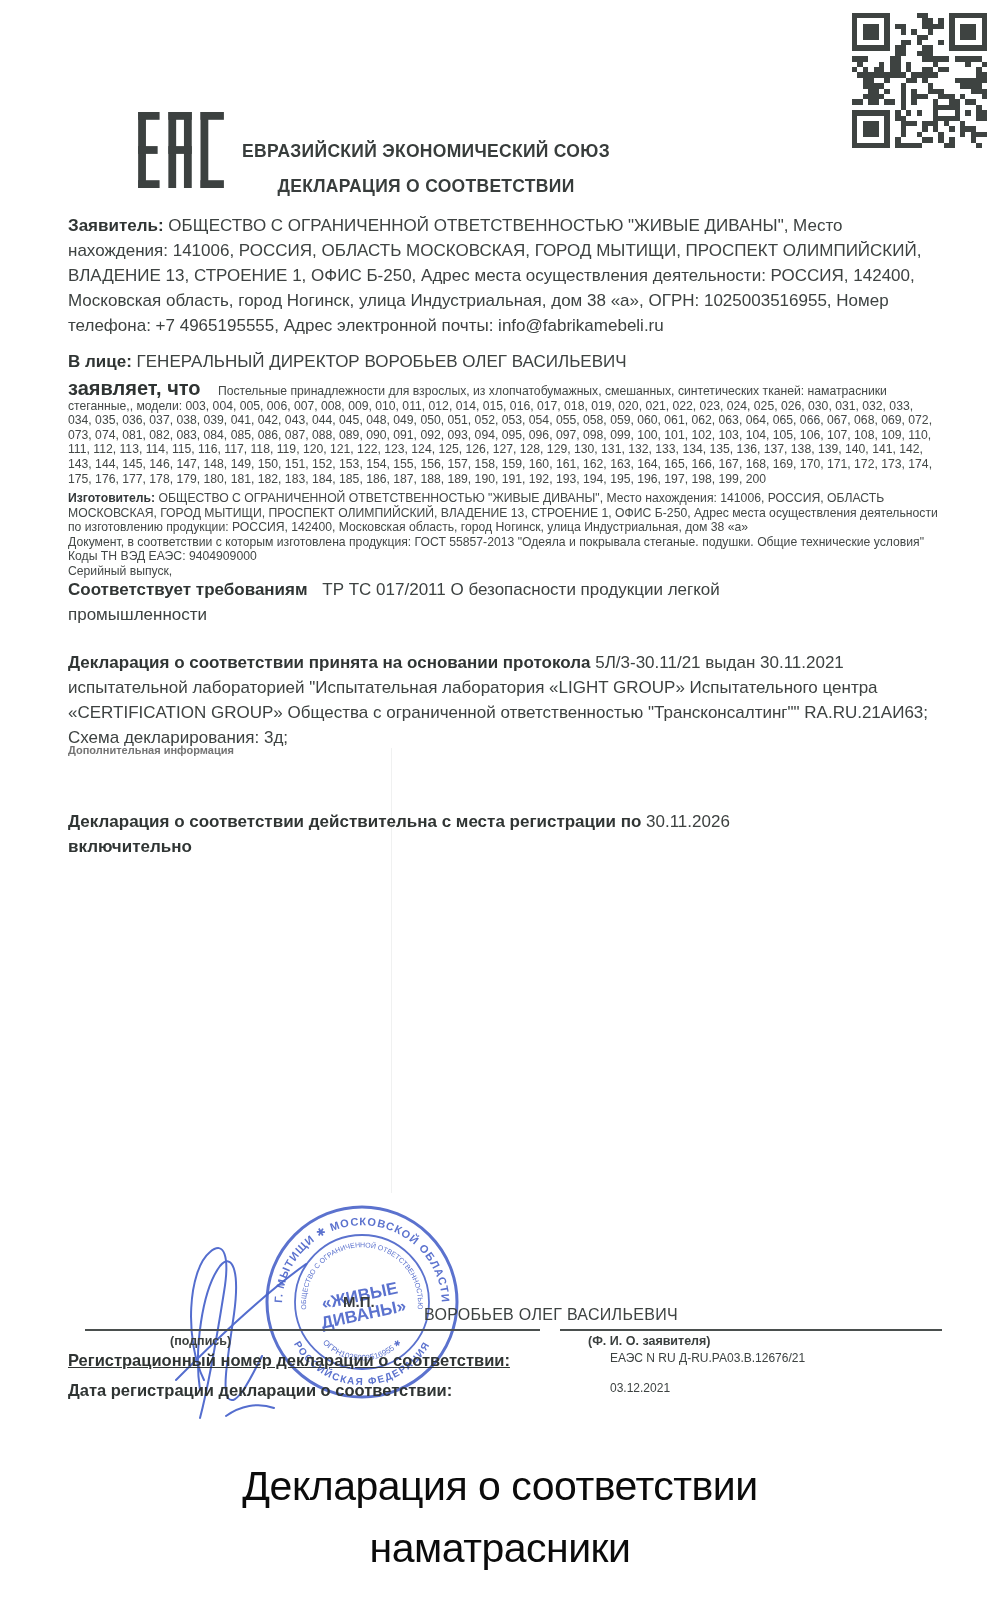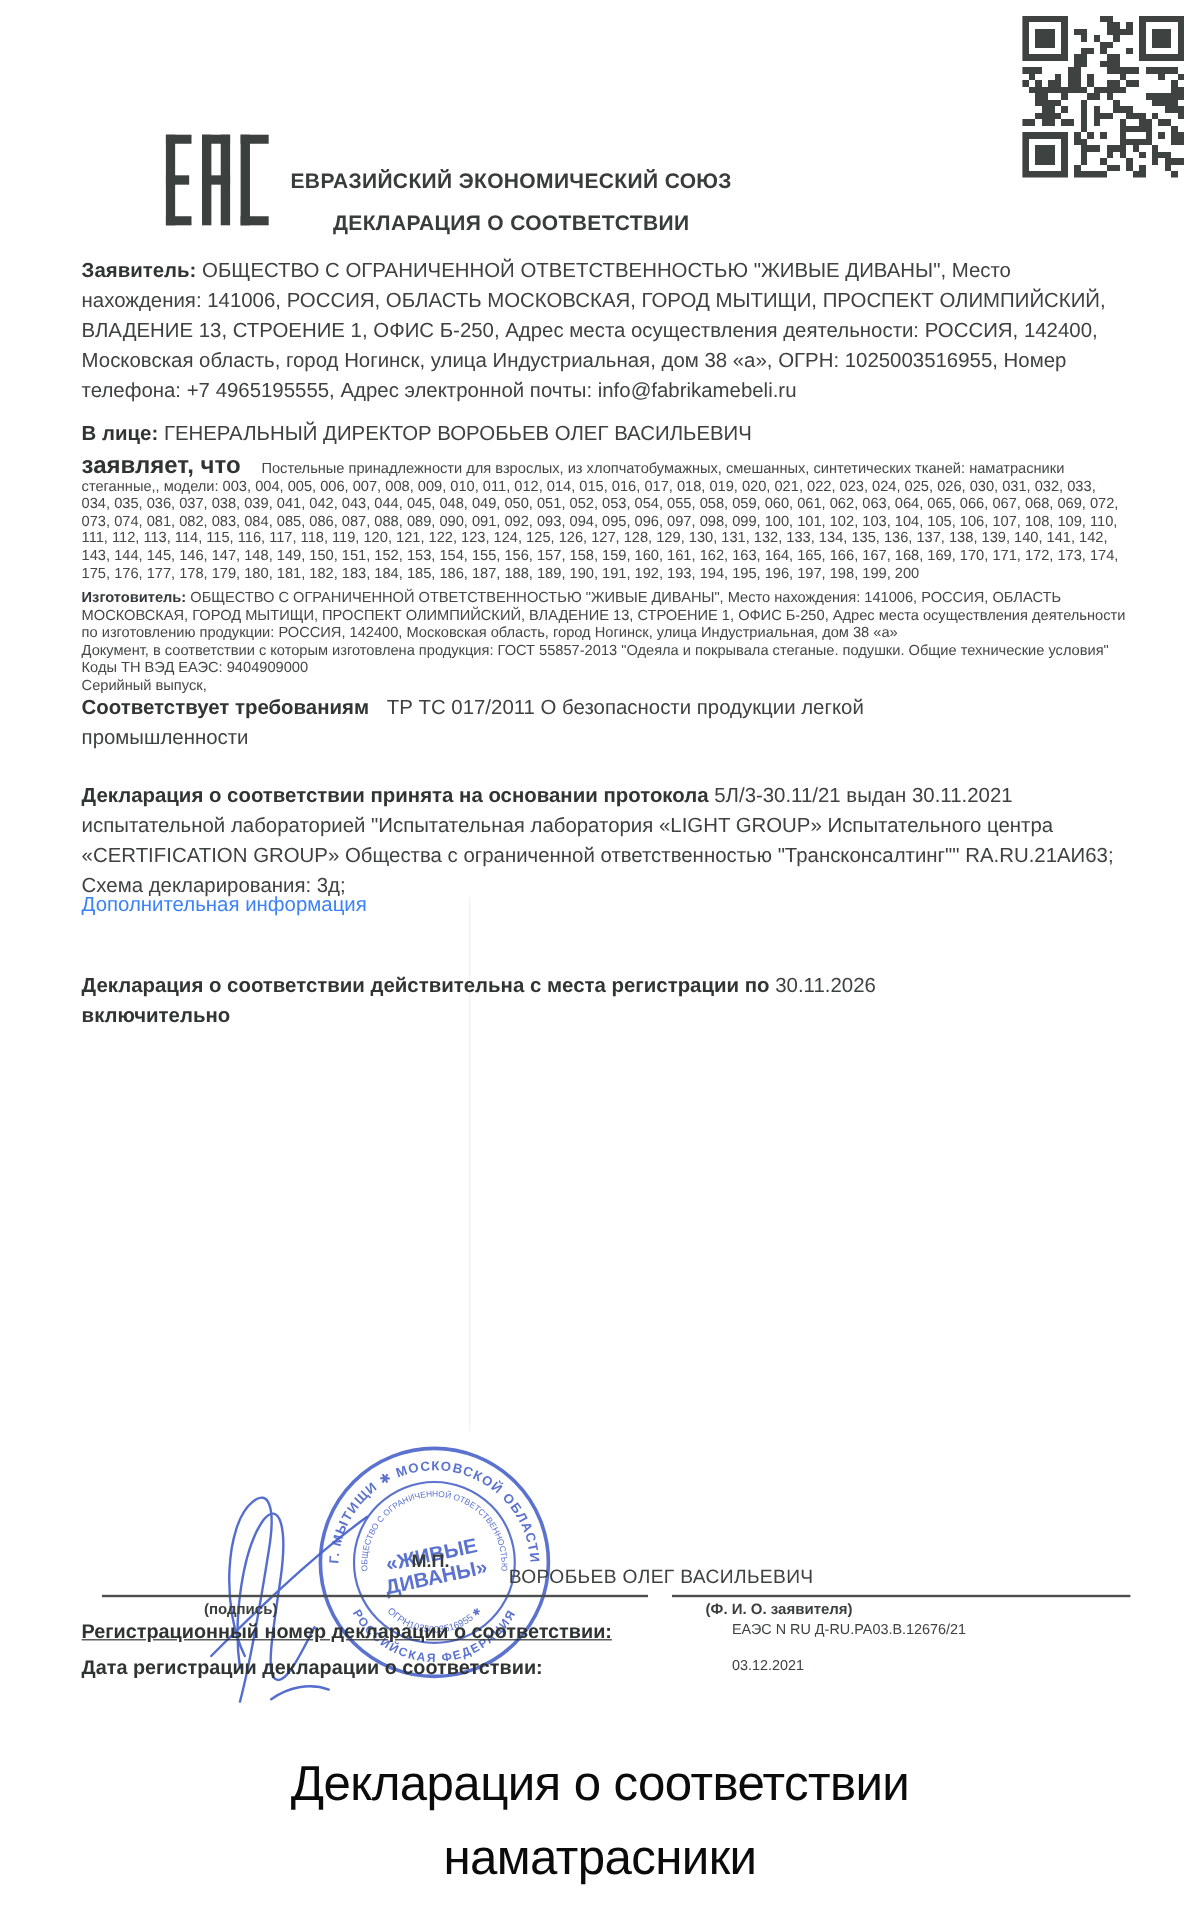--- a/index.html
+++ b/index.html
@@ -7,21 +7,21 @@
     position:relative;width:1000px;height:1600px;background:#ffffff;overflow:hidden;
     font-family:"Liberation Sans","DejaVu Sans",sans-serif;color:#3d4241;
   }
   .abs{position:absolute;}
   .title{width:852px;text-align:center;font-weight:bold;font-size:17.5px;letter-spacing:.3px;color:#383d3c;}
   .para{width:872px;font-size:17px;line-height:25px;margin:0;}
   .para b{color:#303534;}
   .small{width:872px;font-size:12.2px;line-height:14.6px;margin:0;color:#434847;}
   .small b{color:#33383a;}
   .declares-label{font-size:20px;font-weight:bold;color:#2f3433;margin-right:14px;}
-  .bold-head{font-size:17px;font-weight:normal;color:#3b82f6;margin:0;}
+  .bold-head{font-size:11px;font-weight:bold;color:#737373;margin:0;}
   .block{display:block;}
   .gap-r{margin-right:10px;}
   .sig-line{height:2px;background:#4a4f4e;}
   .under-label{font-size:12.5px;font-weight:bold;color:#3a3f3e;}
   .reg-label{font-size:16.5px;font-weight:bold;color:#2f3433;}
   .reg-value{font-size:12px;color:#3d4241;}
   .mp{font-size:15px;font-weight:bold;color:#363b3a;}
   .fio-name{font-size:16px;color:#3d4241;letter-spacing:.3px;}
   .caption{width:1000px;text-align:center;font-size:41px;line-height:62px;color:#0b0b0b;letter-spacing:-0.5px;}
   .artifact{width:1px;background:rgba(70,75,74,0.08);}

